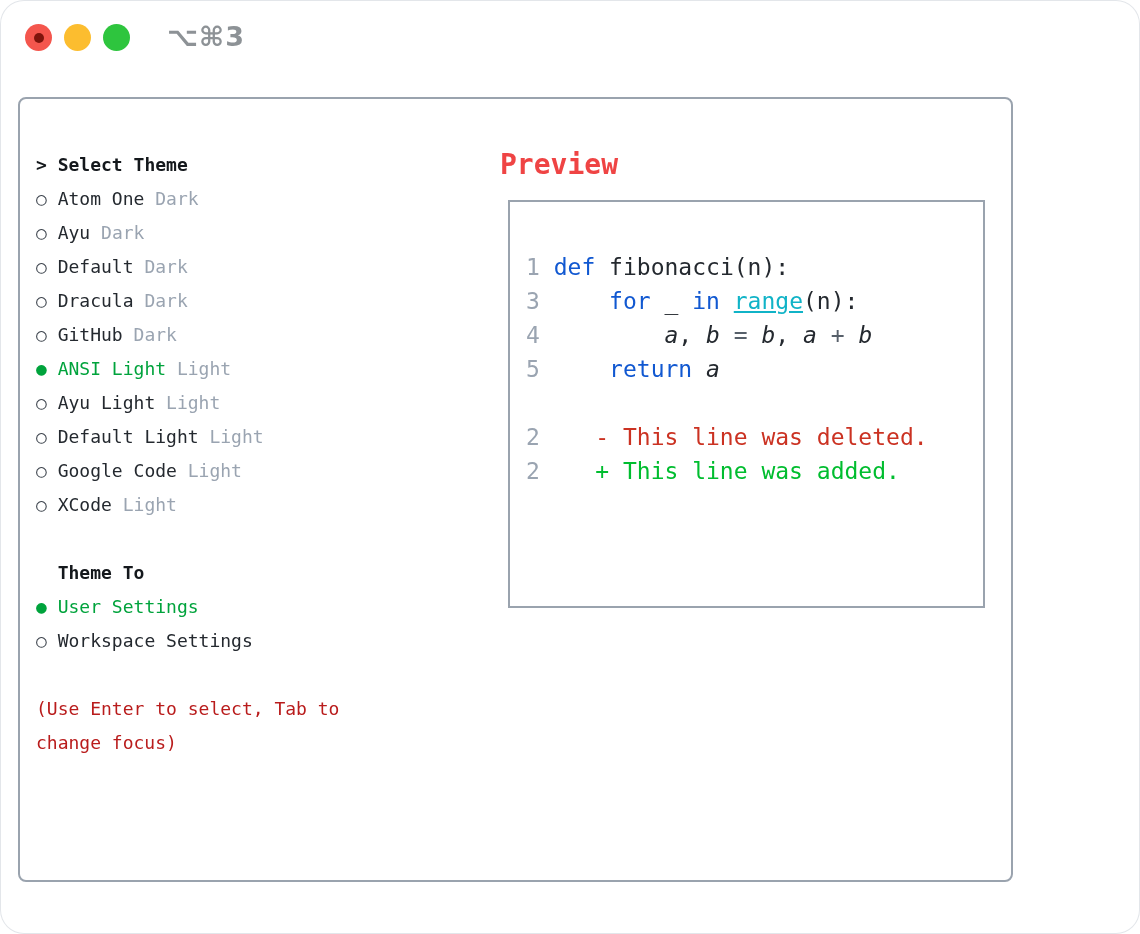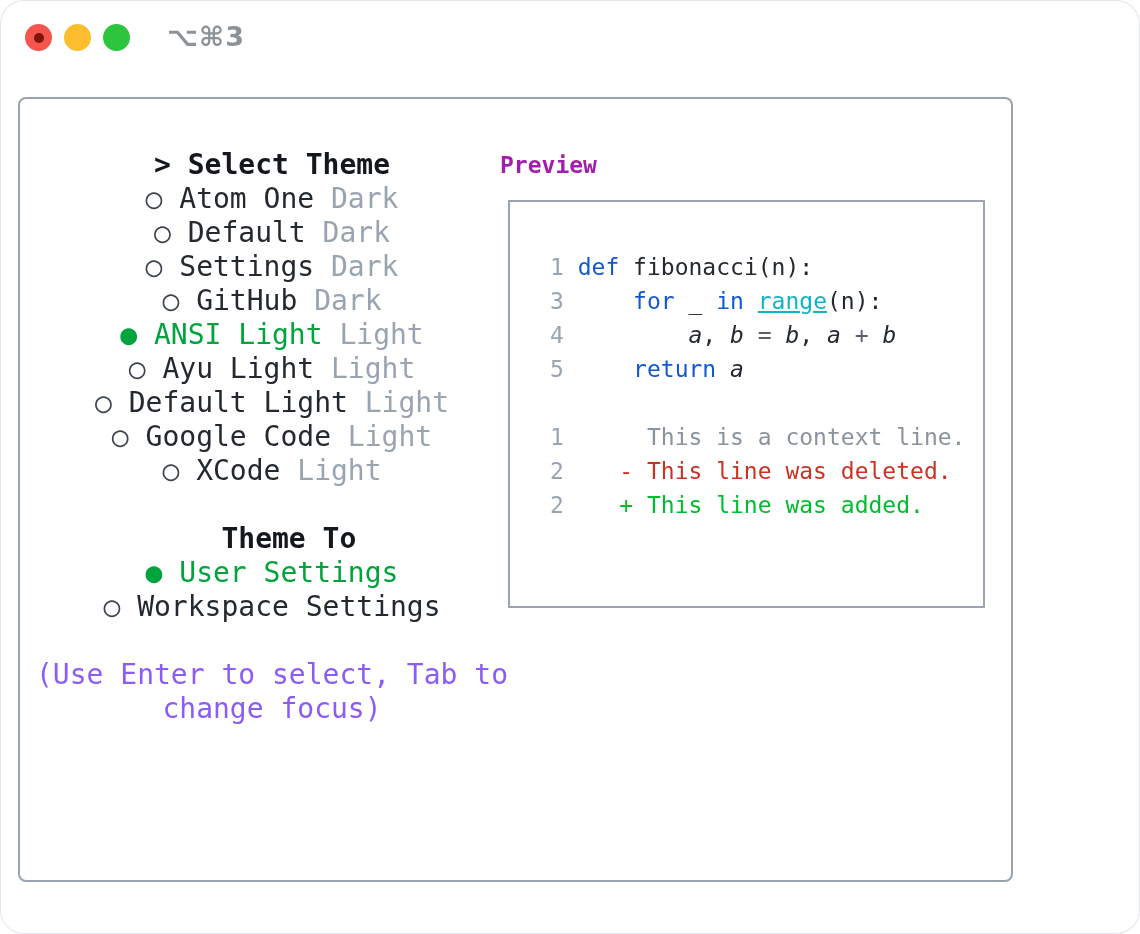--- a/index.html
+++ b/index.html
@@ -36,41 +36,41 @@
   .main-box {
     position: absolute; left: 18px; top: 97px;
     width: 995px; height: 785px;
     border: 2px solid #9aa3ae; border-radius: 8px;
     background: #ffffff;
   }
   
   .left-col { position: absolute; left: 36px; top: 148px; }
   .row {
     height: 34px; line-height: 34px; white-space: pre;
-    font-size: 28px; color: #24292f; text-align: center;
+    font-size: 18px; color: #24292f;
   }
   .row.hdr { font-weight: bold; color: #14181c; }
   .radio { color: #3e454e; }
   .radio.sel { color: #00a33c; }
   .name { color: #24292f; }
   .name.sel { color: #00a33c; }
   .variant { color: #9aa4b1; }
-  .help-line { color: #8b5cf6; }
+  .help-line { color: #b91c1c; }
   
   .preview-label {
     position: absolute; left: 500px; top: 148px;
     height: 34px; line-height: 34px;
-    font-size: 23px; font-weight: bold; color: #a21caf;
+    font-size: 28px; font-weight: bold; color: #ef4444;
   }
   .preview-box {
     position: absolute; left: 508px; top: 200px;
     width: 477px; height: 408px;
     border: 2px solid #9aa3ae; background: #ffffff;
   }
-  .code { position: absolute; left: 526px; top: 250px; margin-left: 24px; }
+  .code { position: absolute; left: 526px; top: 250px; }
   .code-line { height: 34px; line-height: 34px; white-space: pre; font-size: 23px; }
   .c-num { color: #9aa4b1; }
   .c-fg  { color: #24292f; }
   .c-kw  { color: #1158d1; }
   .c-fn  { color: #10b3c7; text-decoration: underline; }
   .c-lit { color: #03a831; }
   .c-op  { color: #57606a; }
   .c-var { color: #24292f; font-style: italic; }
   .c-ctx { color: #8a929d; }
   .c-del { color: #cb3222; }
@@ -90,22 +90,23 @@
   </div>
   <div class="window-title">⌥⌘3</div>
 
   <div class="main-box"></div>
 
   <div class="left-col">
     <div class="row hdr"><span>&gt;</span><span> </span><span>Select Theme</span></div>
 
     <div id="theme-rows">
         <div class="row"><span class="radio">○</span> <span class="name">Atom One</span> <span class="variant">Dark</span></div>
+        <div class="row"><span class="radio">○</span> <span class="name">Ayu</span> <span class="variant">Dark</span></div>
         <div class="row"><span class="radio">○</span> <span class="name">Default</span> <span class="variant">Dark</span></div>
-        <div class="row"><span class="radio">○</span> <span class="name">Settings</span> <span class="variant">Dark</span></div>
+        <div class="row"><span class="radio">○</span> <span class="name">Dracula</span> <span class="variant">Dark</span></div>
         <div class="row"><span class="radio">○</span> <span class="name">GitHub</span> <span class="variant">Dark</span></div>
         <div class="row"><span class="radio sel">●</span> <span class="name sel">ANSI Light</span> <span class="variant">Light</span></div>
         <div class="row"><span class="radio">○</span> <span class="name">Ayu Light</span> <span class="variant">Light</span></div>
         <div class="row"><span class="radio">○</span> <span class="name">Default Light</span> <span class="variant">Light</span></div>
         <div class="row"><span class="radio">○</span> <span class="name">Google Code</span> <span class="variant">Light</span></div>
         <div class="row"><span class="radio">○</span> <span class="name">XCode</span> <span class="variant">Light</span></div>
       </div>
 
     <div class="row"> </div>
 
@@ -122,18 +123,17 @@
   </div>
 
   <div class="preview-label">Preview</div>
   <div class="preview-box"></div>
   <div class="code" id="code-lines">
       <div class="code-line"><span class="c-num">1</span><span class="c-fg"> </span><span class="c-kw">def</span><span class="c-fg"> fibonacci(n):</span></div>
       <div class="code-line"><span class="c-num">3</span><span class="c-fg">     </span><span class="c-kw">for</span><span class="c-fg"> _ </span><span class="c-kw">in</span><span class="c-fg"> </span><span class="c-fn">range</span><span class="c-fg">(n):</span></div>
       <div class="code-line"><span class="c-num">4</span><span class="c-fg">         </span><span class="c-var">a</span><span class="c-fg">, </span><span class="c-var">b</span><span class="c-fg"> </span><span class="c-op">=</span><span class="c-fg"> </span><span class="c-var">b</span><span class="c-fg">, </span><span class="c-var">a</span><span class="c-fg"> </span><span class="c-op">+</span><span class="c-fg"> </span><span class="c-var">b</span></div>
       <div class="code-line"><span class="c-num">5</span><span class="c-fg">     </span><span class="c-kw">return</span><span class="c-fg"> </span><span class="c-var">a</span></div>
       <div class="code-line"> </div>
-      <div class="code-line"><span class="c-num">1</span><span class="c-fg">      </span><span class="c-ctx">This is a context line.</span></div>
       <div class="code-line"><span class="c-num">2</span><span class="c-fg">    </span><span class="c-del">- This line was deleted.</span></div>
       <div class="code-line"><span class="c-num">2</span><span class="c-fg">    </span><span class="c-add">+ This line was added.</span></div>
     </div>
 
 </div>
 
 </body></html>

